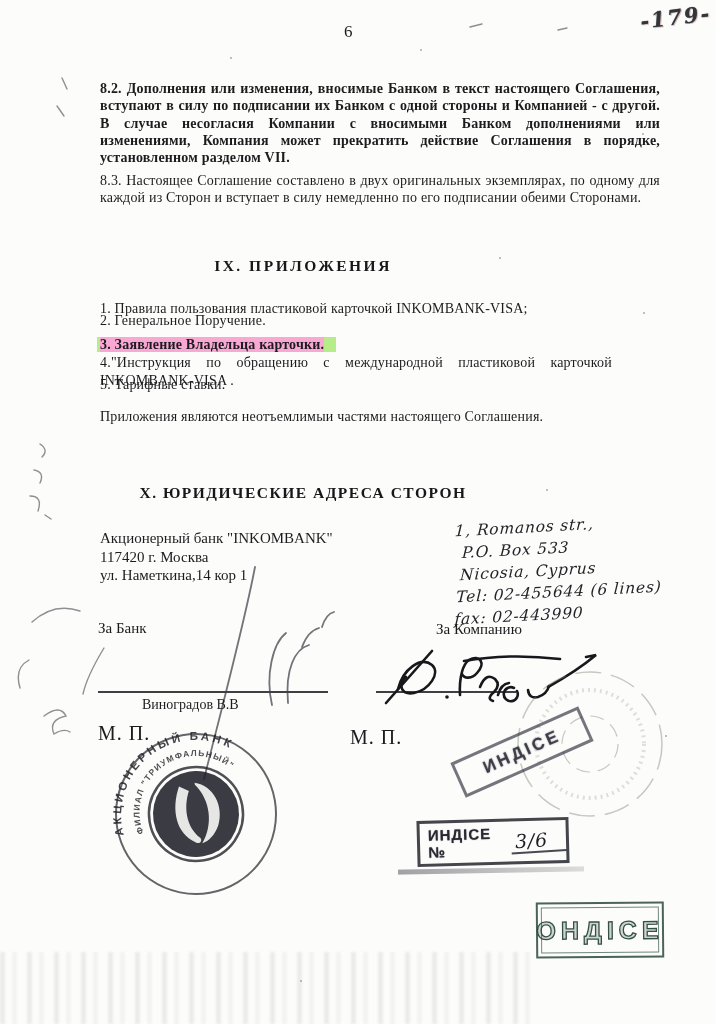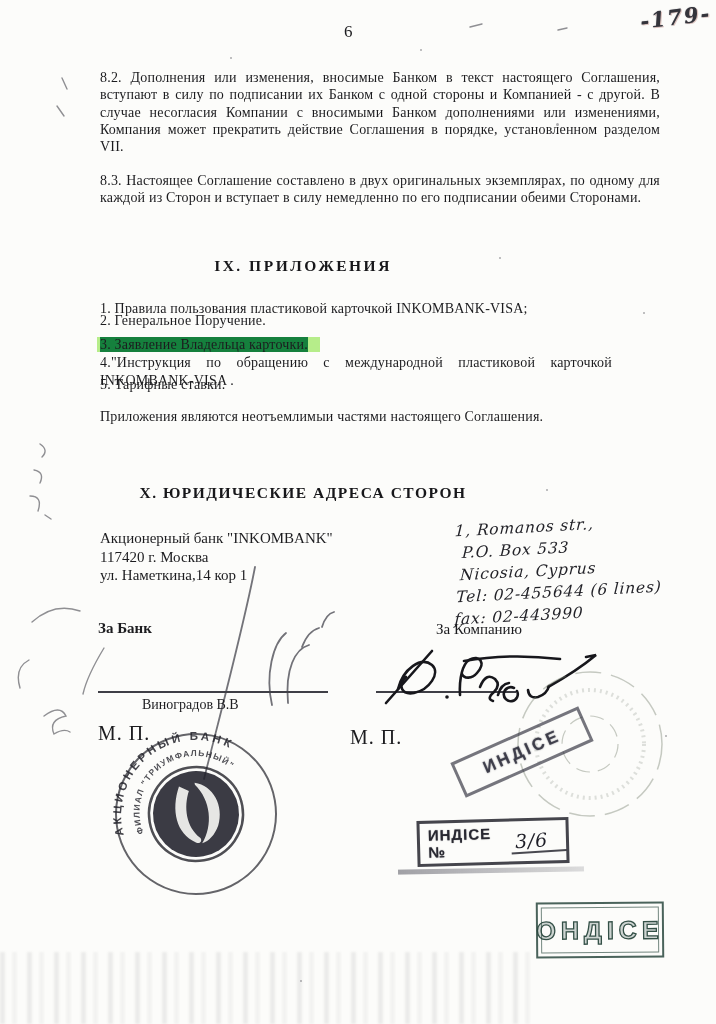--- a/index.html
+++ b/index.html
@@ -21,22 +21,23 @@
   }
   .list-line{
     position:absolute;left:100px;width:560px;
     font-size:14px;line-height:18px;color:#1c1c1f;letter-spacing:.2px;
   }
   .heading{
     position:absolute;left:0;width:606px;text-align:center;
     font-weight:bold;font-size:15.5px;color:#17171a;
   }
   .hl{
-    background:#15803d;
+    background:#f9a8d4;
     box-shadow:-3px 0 0 #b6ed8a, 12px 0 0 #b6ed8a;
+    font-weight:bold;
   }
   .addr-line{font-size:15px;line-height:18.5px;color:#1c1c1f;}
   .hw{
     font-family:"DejaVu Serif",serif;font-style:italic;
     color:#232329;letter-spacing:.8px;
   }
   .hw-addr{line-height:22px;font-size:15.5px;transform:skewX(-6deg);}
   .label{position:absolute;font-size:15px;color:#1c1c1f;}
   .sig-line{position:absolute;height:2px;background:#3f3f46;}
   .seal{position:absolute;font-size:20px;color:#1c1c1f;letter-spacing:1px;}
@@ -107,21 +108,21 @@
 </style>
 </head>
 <body>
 
 <div id="page">
 
   <div class="abs" style="left:344px;top:22px;font-size:17px;">6</div>
 
   <div class="hand-page">-179-</div>
 
-  <div class="para" style="top:69px;">8.2. Дополнения или изменения, вносимые Банком в текст настоящего Соглашения, вступают в силу по подписании их Банком с одной стороны и Компанией - с другой. В случае несогласия  Компании с вносимыми Банком дополнениями или изменениями, Компания может прекратить действие Соглашения в порядке, установленном разделом VII.</div>
+  <div class="para" style="top:80px;font-weight:bold;">8.2. Дополнения или изменения, вносимые Банком в текст настоящего Соглашения, вступают в силу по подписании их Банком с одной стороны и Компанией - с другой. В случае несогласия  Компании с вносимыми Банком дополнениями или изменениями, Компания может прекратить действие Соглашения в порядке, установленном разделом VII.</div>
 
   <div class="para" style="top:172px;">8.3. Настоящее Соглашение составлено в двух оригинальных экземплярах, по одному для каждой из Сторон и вступает в силу немедленно по его подписании обеими Сторонами.</div>
 
   <div class="heading" style="top:257px;letter-spacing:2.5px;">IX. ПРИЛОЖЕНИЯ</div>
 
   <div class="list-line" style="top:300px;">1. Правила пользования пластиковой карточкой INKOMBANK-VISA;</div>
   <div class="list-line" style="top:312px;">2. Генеральное Поручение.</div>
   <div class="list-line" style="top:336px;"><span class="hl">3. Заявление Владельца карточки.</span></div>
   <div class="list-line" style="top:354px;width:512px;text-align:justify;">4."Инструкция по обращению с международной пластиковой карточкой INKOMBANK-VISA .</div>
   <div class="list-line" style="top:376px;">5. Тарифные ставки.</div>
@@ -136,21 +137,21 @@
   </div>
 
   <div class="abs hw" style="left:455px;top:515px;transform:rotate(-3deg);">
     <div class="hw-addr" style="margin-left:2px;">1, Romanos str.,</div>
     <div class="hw-addr" style="margin-left:8px;">P.O. Box 533</div>
     <div class="hw-addr" style="margin-left:5px;">Nicosia, Cyprus</div>
     <div class="hw-addr" style="margin-left:0;">Tel: 02-455644 (6 lines)</div>
     <div class="hw-addr" style="margin-left:-3px;">fax: 02-443990</div>
   </div>
 
-  <div class="label" style="left:98px;top:620px;font-weight:bold;">За Банк</div>
+  <div class="label" style="left:98px;top:620px;">За Банк</div>
   <div class="label" style="left:436px;top:621px;text-align:right;">За Компанию</div>
 
   <svg class="abs" style="left:180px;top:555px;" width="200" height="240" viewBox="0 0 200 240">
     <g fill="none" stroke="#5a5a62" stroke-width="1.8" stroke-linecap="round" opacity=".85">
       <path d="M75,12 C64,70 40,160 24,224"></path>
       <path d="M92,150 c-7,-30 1,-62 14,-72"></path>
       <path d="M108,148 c-3,-34 7,-54 21,-58"></path>
       <path d="M122,92 q6,-16 17,-19"></path>
       <path d="M142,72 q4,-13 12,-15"></path>
     </g>

